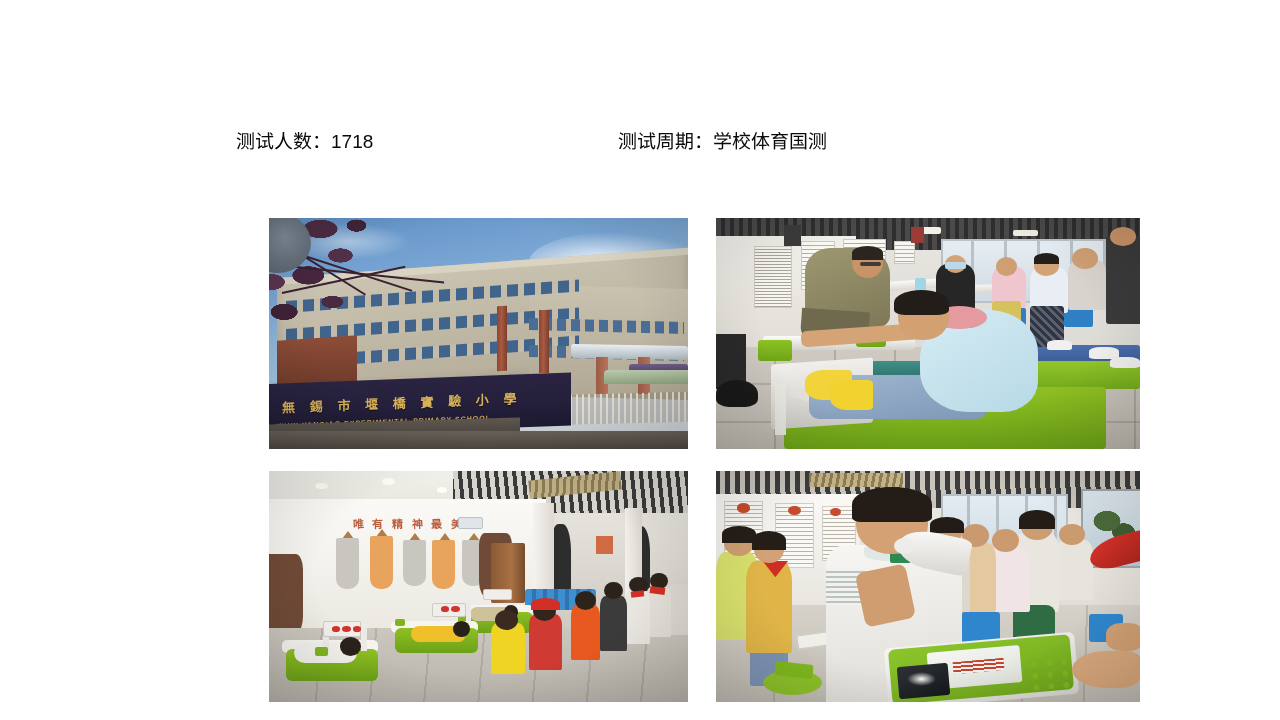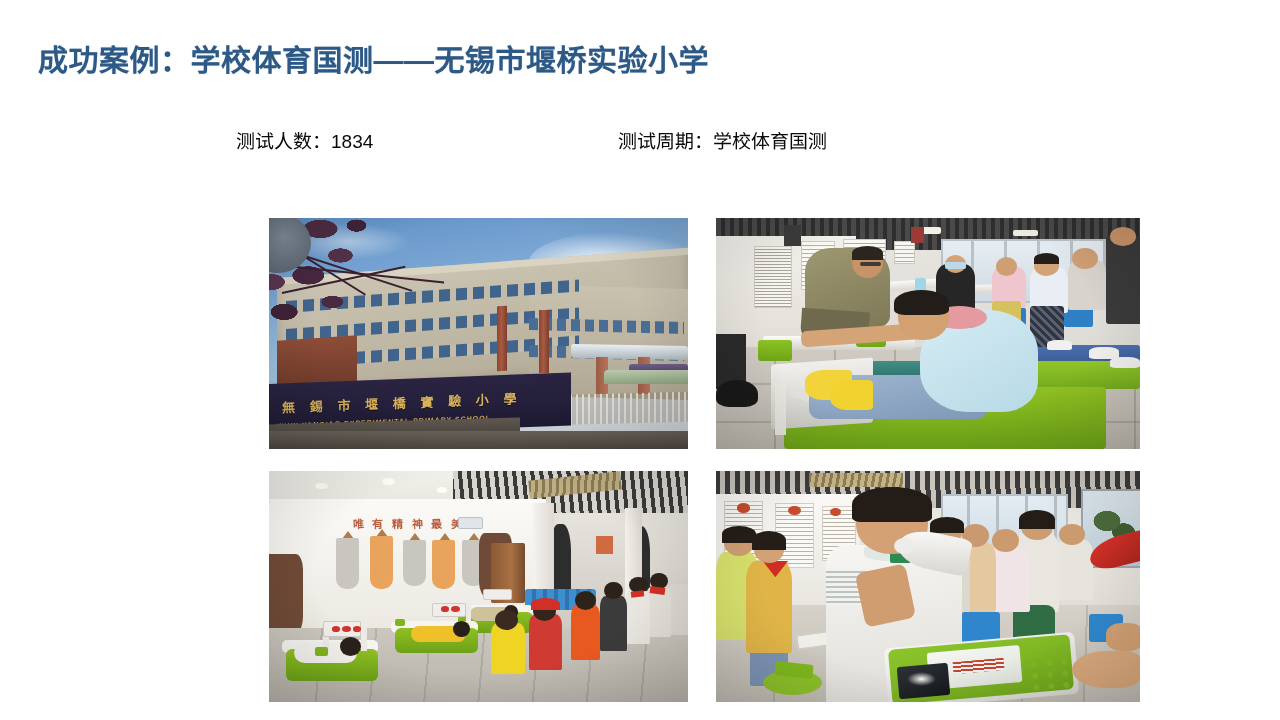--- a/index.html
+++ b/index.html
@@ -441,27 +441,26 @@
     content:"";position:absolute;inset:0;pointer-events:none;
     background:
       radial-gradient(ellipse at 50% 45%,rgba(0,0,0,0) 55%,rgba(0,0,0,.16) 100%);
   }
 </style>
 </head>
 <body>
 
 <div class="slide">
 
-  <h1 class="slide-title">成功案例：学校体育国测——无锡市堰桥实验小学</h1>
 
   <div class="info">
 
     <div class="info-cell">
       <span class="info-label">测试人数：</span>
-      <span class="info-value">1834</span>
+      <span class="info-value">1718</span>
     </div>
 
 
     <div class="info-cell">
       <span class="info-label">测试周期：</span>
       <span class="info-value">学校体育国测</span>
     </div>
 
 
   </div>

